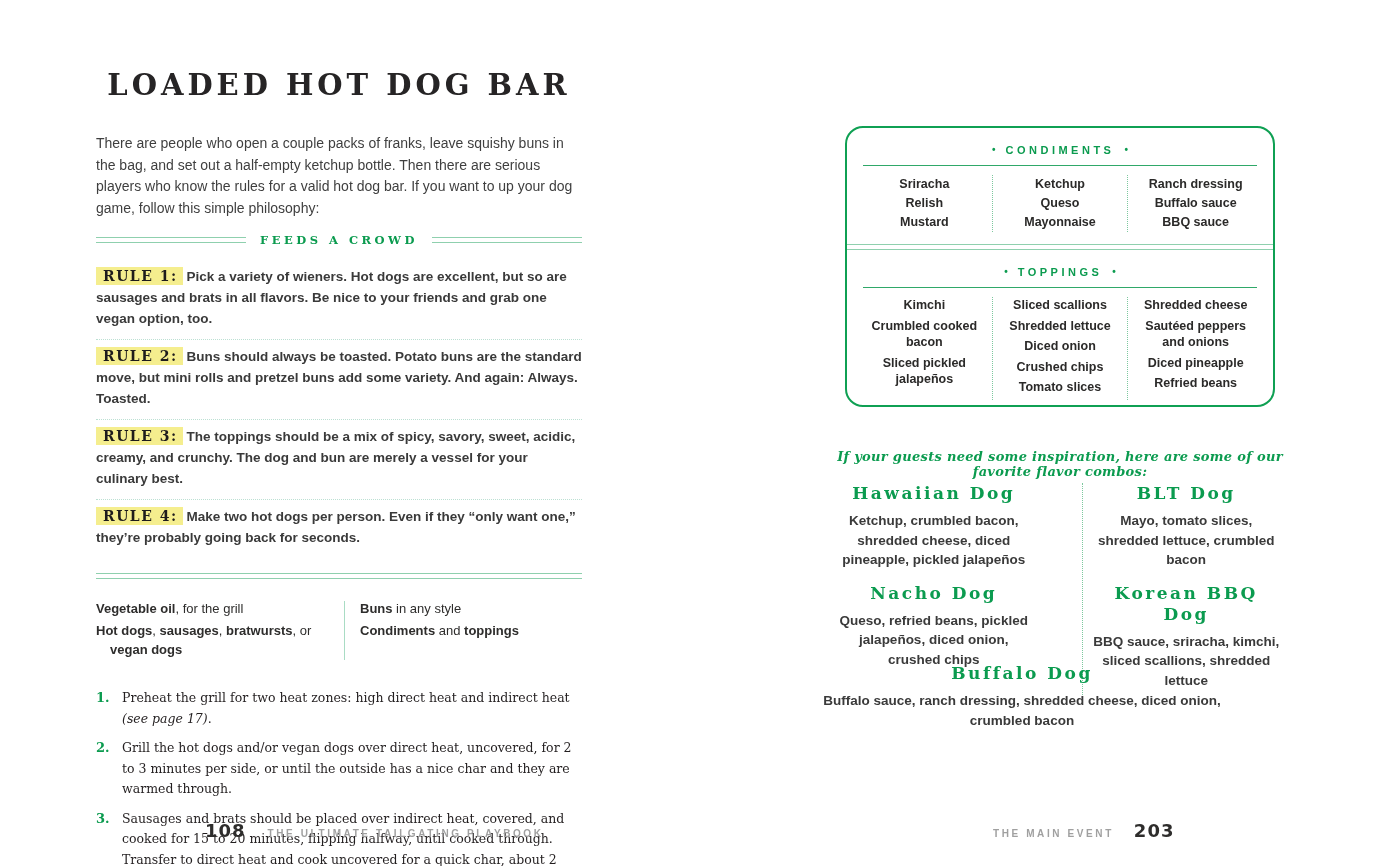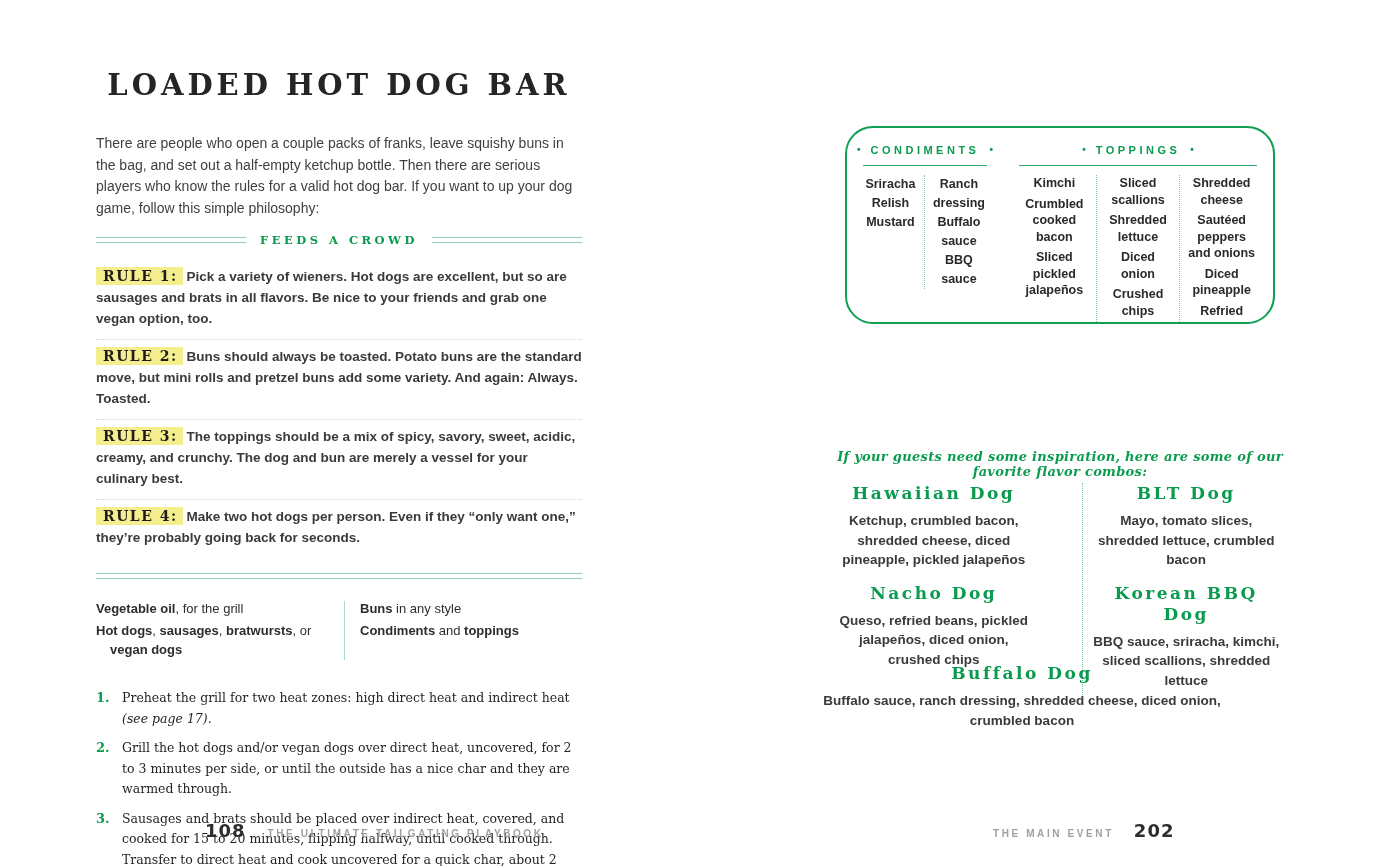--- a/index.html
+++ b/index.html
@@ -51,22 +51,22 @@
 
   .footer{position:absolute;top:820px;display:flex;align-items:baseline;}
   .footer-left{left:205px;}
   .footer-right{left:993px;}
   .page-num{font-family:"DejaVu Sans",sans-serif;font-weight:bold;font-size:18px;color:#2E2D2C;letter-spacing:1px;}
   .footer-label{font-size:10px;font-weight:bold;letter-spacing:2.6px;color:var(--gray);white-space:nowrap;}
   .footer-left .footer-label{margin-left:22px;}
   .footer-right .footer-label{margin-right:20px;}
 
   
-  .board{position:absolute;left:845px;top:126px;width:430px;height:198px;box-sizing:border-box;
-         border:2px solid var(--green);border-radius:28px;display:flex;flex-direction:row;overflow:hidden;}
+  .board{position:absolute;left:845px;top:126px;width:430px;height:281px;box-sizing:border-box;
+         border:2px solid var(--green);border-radius:18px;display:flex;flex-direction:column;overflow:hidden;}
   .board-section{padding-top:15px;}
   .board-heading{margin:0;text-align:center;font-size:11px;font-weight:bold;letter-spacing:3.5px;
                  color:var(--green-text);line-height:14px;}
   .board-heading .dot{font-size:10px;letter-spacing:0;margin:0 10px;position:relative;top:-1px;}
   .board-rule{height:0;border:none;border-top:1px solid #2FA869;margin:7px 16px 9px;}
   .board-cols{display:flex;padding:0 10px;margin-top:8px;}
   .board-col{flex:1;text-align:center;padding:0 8px;}
   .board-col + .board-col{border-left:1px dotted var(--dot-green);}
   .board-item{font-size:12.5px;font-weight:bold;color:#2B2A29;margin:0 0 4px;line-height:16.5px;}
   .cond .board-item{line-height:19px;margin:0;}
@@ -137,20 +137,25 @@
       <div class="board-section cond">
         <h3 class="board-heading"><span class="dot">•</span><span>CONDIMENTS</span><span class="dot">•</span></h3>
         <hr class="board-rule">
         <div class="board-cols">
           <div class="board-col">
             <p class="board-item">Sriracha</p>
             <p class="board-item">Relish</p>
             <p class="board-item">Mustard</p>
           </div>
           <div class="board-col">
+            <p class="board-item">Ketchup</p>
+            <p class="board-item">Queso</p>
+            <p class="board-item">Mayonnaise</p>
+          </div>
+          <div class="board-col">
             <p class="board-item">Ranch dressing</p>
             <p class="board-item">Buffalo sauce</p>
             <p class="board-item">BBQ sauce</p>
           </div>
         </div>
       </div>
       <div class="board-sep"></div>
       <div class="board-section tops">
         <h3 class="board-heading"><span class="dot">•</span><span>TOPPINGS</span><span class="dot">•</span></h3>
         <hr class="board-rule">
@@ -203,16 +208,16 @@
   </div>
   <div class="combo-full">
       <div class="combo">
         <h4 class="combo-name">Buffalo Dog</h4>
         <p class="combo-body">Buffalo sauce, ranch dressing, shredded cheese, diced onion, crumbled bacon</p>
       </div>
     </div>
 
   <div class="footer footer-right">
     <span class="footer-label">THE MAIN EVENT</span>
-    <span class="page-num">202</span>
+    <span class="page-num">203</span>
   </div>
 
 </div>
 
 </body></html>

